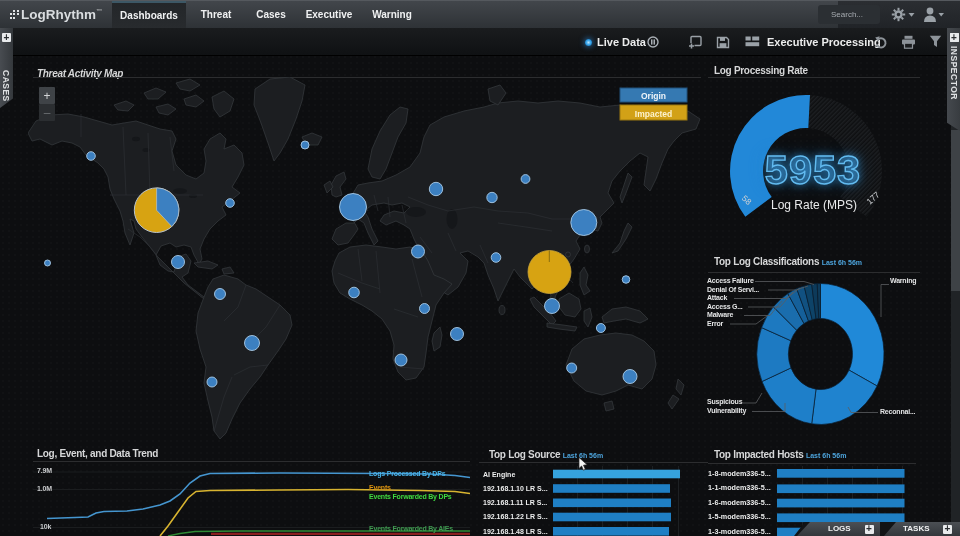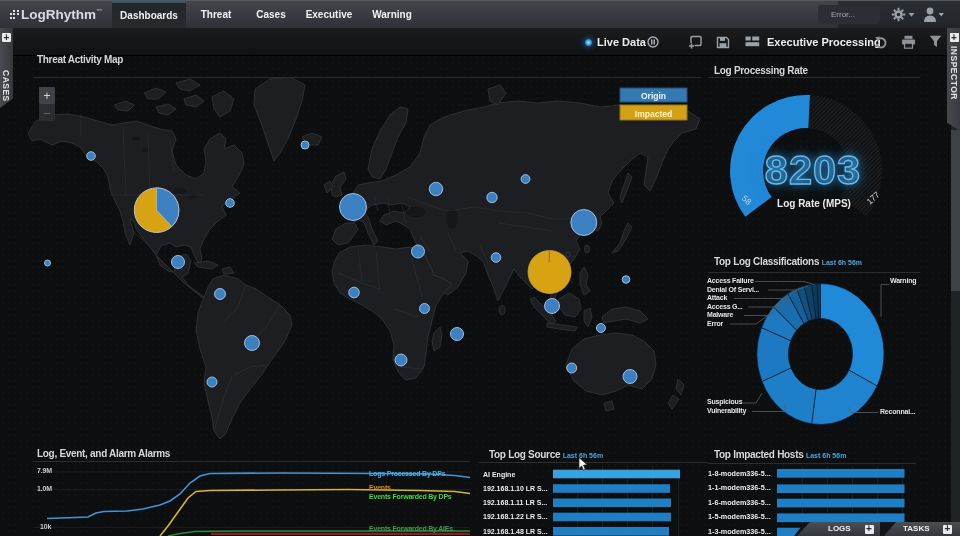--- a/index.html
+++ b/index.html
@@ -65,21 +65,21 @@
       <div style="left:7.2px;top:3.6px"></div>
       <div style="left:0;top:7.2px"></div>
       <div style="left:3.6px;top:7.2px"></div>
     </div>
     <div id="logo">LogRhythm<span style="font-size:6px;vertical-align:6px;opacity:0.7;">™</span></div>
     <div class="tab" id="tab-dash">Dashboards</div>
     <div class="tab" id="tab-alarms">Threat</div>
     <div class="tab" id="tab-cases">Cases</div>
     <div class="tab" id="tab-searches">Executive</div>
     <div class="tab" id="tab-reports">Warning</div>
-    <div id="searchbox">Error...</div>
+    <div id="searchbox">Search...</div>
     <svg class="abs" style="left:891px;top:5.5px" width="26" height="16" viewBox="0 0 26 16">
       <g fill="#9aa1a7">
         <circle cx="7.5" cy="7.5" r="3" fill="none" stroke="#9aa1a7" stroke-width="2.4"></circle>
       <g stroke="#9aa1a7" stroke-width="2">
           <line x1="7.5" y1="0.8" x2="7.5" y2="3.4"></line>
           <line x1="7.5" y1="11.6" x2="7.5" y2="14.2"></line>
           <line x1="0.8" y1="7.5" x2="3.4" y2="7.5"></line>
           <line x1="11.6" y1="7.5" x2="14.2" y2="7.5"></line>
           <line x1="2.8" y1="2.8" x2="4.6" y2="4.6"></line>
           <line x1="10.4" y1="10.4" x2="12.2" y2="12.2"></line>
@@ -139,27 +139,27 @@
     <span>CASES</span>
   </div>
   <div id="rail"></div>
   <div id="railtop"></div>
   <div id="insptab">
     <div class="plus" style="left:2.5px"></div>
     <span>INSPECTOR</span>
   </div>
   <div class="abs" style="left:949.5px;top:33px;width:9px;height:9px;background:#e8eaec;border-radius:1px;color:#2a2d30;font-size:10px;line-height:9px;text-align:center;font-weight:bold;">+</div>
 
-  <div class="ptitle" style="left:37px;top:54px;">Threat Activity Map</div>
+  <div class="ptitle" style="left:37px;top:68px;font-style:italic;">Threat Activity Map</div>
   <div class="punder" style="left:33px;top:77px;width:668px;"></div>
   <div class="ptitle" style="left:714px;top:64.5px;">Log Processing Rate</div>
   <div class="punder" style="left:708px;top:77px;width:212px;"></div>
   <div class="ptitle" style="left:714px;top:255.5px;">Top Log Classifications <span class="psub">Last 6h 56m</span></div>
   <div class="punder" style="left:708px;top:272px;width:212px;"></div>
-  <div class="ptitle" style="left:37px;top:447.5px;">Log, Event, and Alarm Alarms</div>
+  <div class="ptitle" style="left:37px;top:447.5px;">Log, Event, and Data Trend</div>
   <div class="punder" style="left:33px;top:461px;width:437px;"></div>
   <div class="ptitle" style="left:489px;top:448.5px;">Top Log Source <span class="psub">Last 6h 56m</span></div>
   <div class="punder" style="left:479px;top:462px;width:229px;"></div>
   <div class="ptitle" style="left:714px;top:448.5px;">Top Impacted Hosts <span class="psub">Last 6h 56m</span></div>
   <div class="punder" style="left:708px;top:463px;width:208px;"></div>
 
   <svg class="abs" style="left:28px;top:77px;" width="677" height="371" viewBox="0 0 677 371">
     <g fill="#1c1e21" stroke="#34373b" stroke-width="0.8" stroke-linejoin="round">
 
       <path d="M0,56 L8,44 L22,38 L40,37 L56,40 L70,44 L84,48 L96,46 L108,44 L120,48 L132,52 L144,54 L148,62 L144,74 L148,88 L158,98 L168,102 L176,96 L178,84 L176,72 L182,62 L192,56 L198,62 L196,72 L206,68 L214,76 L216,88 L210,100 L204,110 L212,116 L202,124 L194,130 L198,138 L190,144 L182,152 L176,162 L172,172 L174,182 L171,187 L166,178 L163,170 L156,168 L148,170 L142,166 L133,169 L128,178 L132,188 L140,194 L146,195 L150,180 L158,177 L163,184 L160,196 L154,200 L160,208 L168,214 L176,220 L186,227 L192,233 L186,230 L176,222 L166,214 L156,206 L148,198 L140,190 L130,180 L122,170 L114,160 L108,152 L106,144 L102,142 L106,156 L102,168 L97,156 L95,144 L92,134 L86,122 L82,112 L80,100 L76,92 L70,86 L64,82 L58,78 L52,70 L44,66 L34,64 L24,68 L12,62 L4,64 Z"></path>
@@ -307,22 +307,22 @@
   <svg class="abs" style="left:708px;top:78px;" width="227" height="170" viewBox="0 0 227 170">
     <defs>
       <pattern id="hatch" patternUnits="userSpaceOnUse" width="3" height="3" patternTransform="rotate(45)">
         <rect width="3" height="3" fill="#0e0f11"></rect>
         <line x1="0.8" y1="0" x2="0.8" y2="3" stroke="#222427" stroke-width="1.1"></line>
       </pattern>
     </defs>
     <path d="M102,17.1 A76,76 0 0 1 158.7,138.7 L132.3,118.9 A43,43 0 0 0 100.3,50.1 Z" fill="url(#hatch)"></path>
     <path d="M37.3,138.7 A76,76 0 0 1 102,17.1 L100.3,50.1 A43,43 0 0 0 63.7,118.9 Z" fill="#2288d8"></path>
   </svg>
-  <div class="abs" style="left:763px;top:146px;width:100px;text-align:center;font-size:41.5px;font-weight:bold;letter-spacing:1px;color:rgba(70,160,225,0.30);-webkit-text-stroke:1.4px #62bbf0;text-shadow:0 0 9px rgba(45,145,215,0.85),0 0 18px rgba(45,145,215,0.45);">8203</div>
-  <div class="abs" style="left:770px;top:198px;width:88px;text-align:center;font-size:10px;font-weight:bold;color:#e9eaeb;">Log Rate (MPS)</div>
+  <div class="abs" style="left:763px;top:146px;width:100px;text-align:center;font-size:41.5px;font-weight:bold;letter-spacing:1px;color:rgba(70,160,225,0.30);-webkit-text-stroke:1.4px #62bbf0;text-shadow:0 0 9px rgba(45,145,215,0.85),0 0 18px rgba(45,145,215,0.45);">5953</div>
+  <div class="abs" style="left:770px;top:198px;width:88px;text-align:center;font-size:12px;font-weight:normal;color:#e9eaeb;">Log Rate (MPS)</div>
   <div class="abs" style="left:742px;top:195px;font-size:8.5px;color:#cfd2d5;transform:rotate(42deg);">58</div>
   <div class="abs" style="left:866px;top:193px;font-size:8.5px;color:#cfd2d5;transform:rotate(-42deg);">177</div>
 
   <svg class="abs" style="left:708px;top:276px;" width="227" height="172" viewBox="0 0 227 172">
     <g stroke="#0a1c2e" stroke-width="0.7">
       <path d="M112.5,7.5 A63.5,70.5 0 0 1 169.1,110.0 L141.0,94.1 A32.0,35.5 0 0 0 112.5,42.5 Z" fill="#2089d8"></path>
       <path d="M169.1,110.0 A63.5,70.5 0 0 1 103.7,147.8 L108.0,113.2 A32.0,35.5 0 0 0 141.0,94.1 Z" fill="#1f83cf"></path>
       <path d="M103.7,147.8 A63.5,70.5 0 0 1 54.0,105.5 L83.0,91.9 A32.0,35.5 0 0 0 108.0,113.2 Z" fill="#1e7fc9"></path>
       <path d="M54.0,105.5 A63.5,70.5 0 0 1 53.6,51.6 L82.8,64.7 A32.0,35.5 0 0 0 83.0,91.9 Z" fill="#1d7ac2"></path>
       <path d="M53.6,51.6 A63.5,70.5 0 0 1 65.3,30.8 L88.7,54.2 A32.0,35.5 0 0 0 82.8,64.7 Z" fill="#1d79c0"></path>

